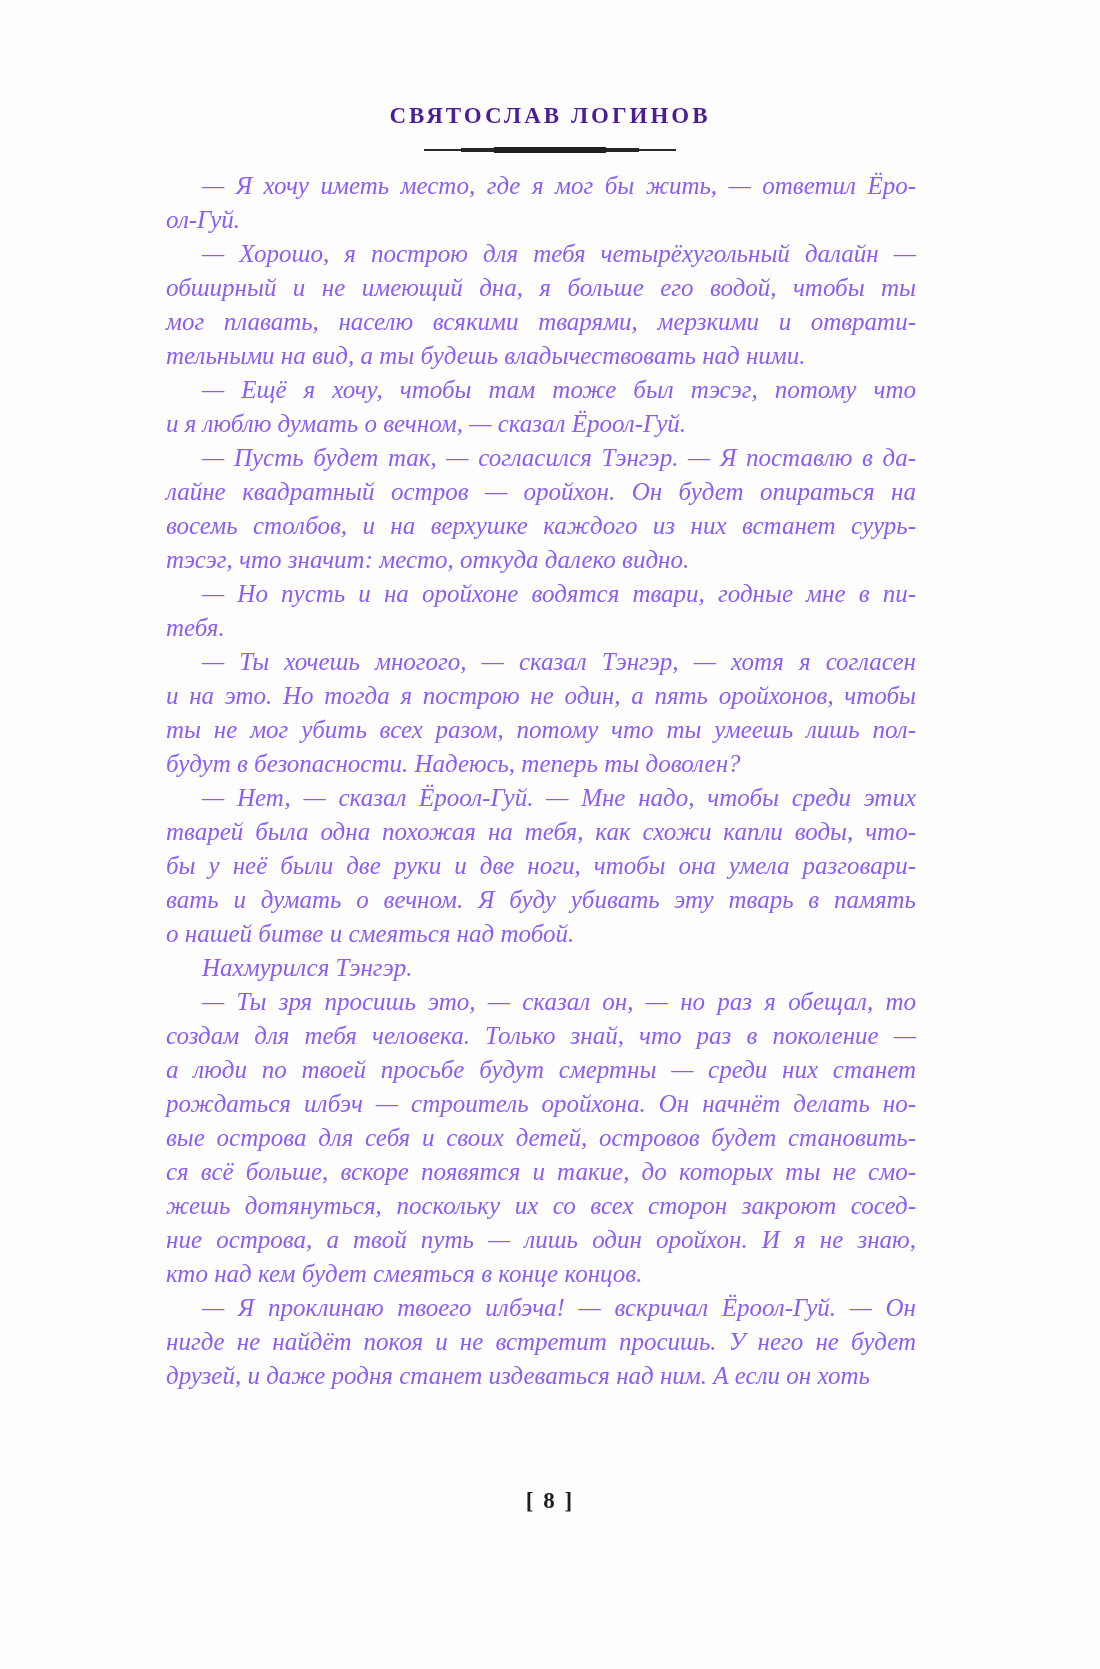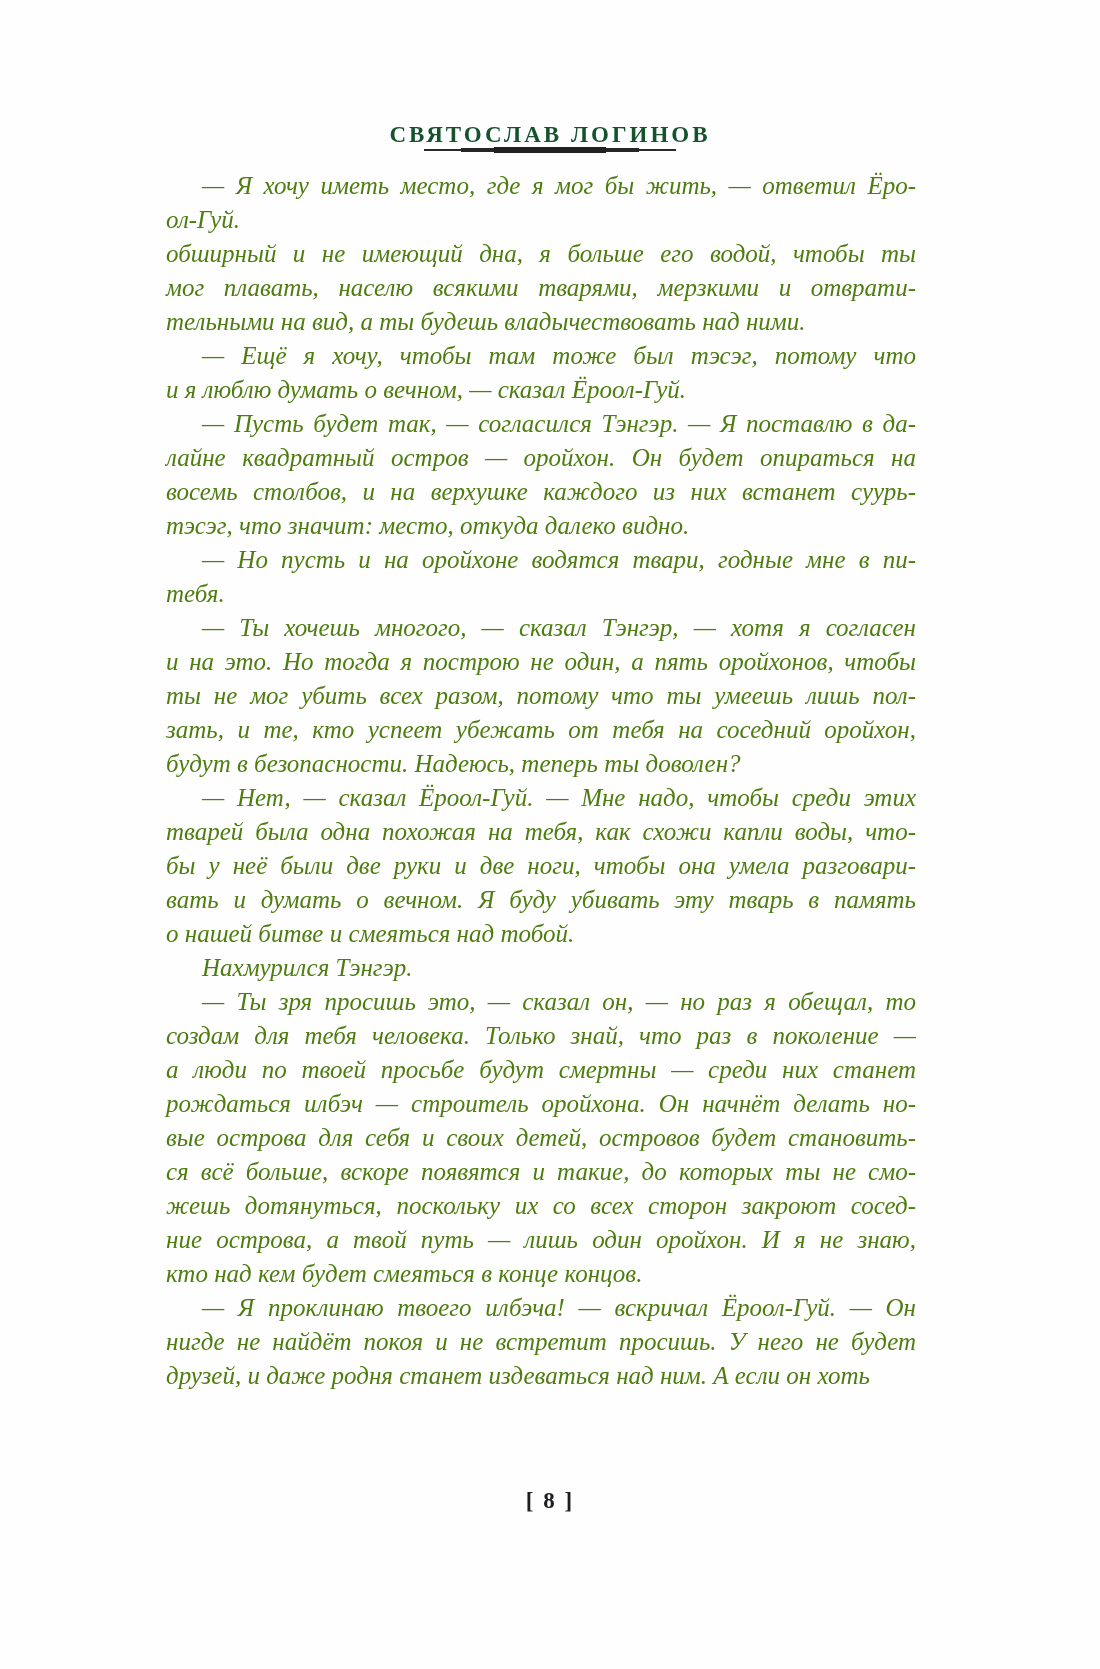--- a/index.html
+++ b/index.html
@@ -11,28 +11,28 @@
     position: relative;
     width: 1100px;
     height: 1669px;
     margin: 0 auto;
     background: #fefefe;
     overflow: hidden;
     font-family: "Liberation Serif", "DejaVu Serif", serif;
   }
   .author {
     position: absolute;
-    top: 122px;
+    top: 103px;
     left: 0;
     width: 100%;
     text-align: center;
     font-weight: bold;
     font-size: 23px;
     letter-spacing: 3px;
-    color: #14532d;
+    color: #4c1d95;
   }
   .divider {
     position: absolute;
     top: 147px;
     left: 50%;
     transform: translateX(-50%);
     width: 252px;
     height: 6px;
   }
   .divider .rule {
@@ -62,21 +62,21 @@
     background: #202020;
   }
   .text-block {
     position: absolute;
     top: 169px;
     left: 166px;
     width: 750px;
     font-style: italic;
     font-size: 25px;
     line-height: 34px;
-    color: #4d7c0f;
+    color: #8b5cf6;
   }
   .line {
     text-align: justify;
     height: 34px;
     overflow: visible;
   }
   .line.just {
     text-align-last: justify;
   }
   .line.first {
@@ -104,35 +104,35 @@
     <div class="divider">
       <span class="rule"></span>
       <span class="mid"></span>
       <span class="core"></span>
     </div>
   </header>
 
   <main class="text-block">
       <div class="line first just">— Я хочу иметь место, где я мог бы жить, — ответил Ёро-</div>
       <div class="line">ол-Гуй.</div>
+      <div class="line first just">— Хорошо, я построю для тебя четырёхугольный далайн —</div>
       <div class="line just">обширный и не имеющий дна, я больше его водой, чтобы ты</div>
       <div class="line just">мог плавать, населю всякими тварями, мерзкими и отврати-</div>
       <div class="line">тельными на вид, а ты будешь владычествовать над ними.</div>
       <div class="line first just">— Ещё я хочу, чтобы там тоже был тэсэг, потому что</div>
       <div class="line">и я люблю думать о вечном, — сказал Ёроол-Гуй.</div>
       <div class="line first just">— Пусть будет так, — согласился Тэнгэр. — Я поставлю в да-</div>
       <div class="line just">лайне квадратный остров — оройхон. Он будет опираться на</div>
       <div class="line just">восемь столбов, и на верхушке каждого из них встанет суурь-</div>
       <div class="line">тэсэг, что значит: место, откуда далеко видно.</div>
       <div class="line first just">— Но пусть и на оройхоне водятся твари, годные мне в пи-</div>
       <div class="line">тебя.</div>
       <div class="line first just">— Ты хочешь многого, — сказал Тэнгэр, — хотя я согласен</div>
       <div class="line just">и на это. Но тогда я построю не один, а пять оройхонов, чтобы</div>
       <div class="line just">ты не мог убить всех разом, потому что ты умеешь лишь пол-</div>
-      <div class="line just">зать, и те, кто успеет убежать от тебя на соседний оройхон,</div>
       <div class="line">будут в безопасности. Надеюсь, теперь ты доволен?</div>
       <div class="line first just">— Нет, — сказал Ёроол-Гуй. — Мне надо, чтобы среди этих</div>
       <div class="line just">тварей была одна похожая на тебя, как схожи капли воды, что-</div>
       <div class="line just">бы у неё были две руки и две ноги, чтобы она умела разговари-</div>
       <div class="line just">вать и думать о вечном. Я буду убивать эту тварь в память</div>
       <div class="line">о нашей битве и смеяться над тобой.</div>
       <div class="line first">Нахмурился Тэнгэр.</div>
       <div class="line first just">— Ты зря просишь это, — сказал он, — но раз я обещал, то</div>
       <div class="line just">создам для тебя человека. Только знай, что раз в поколение —</div>
       <div class="line just">а люди по твоей просьбе будут смертны — среди них станет</div>

